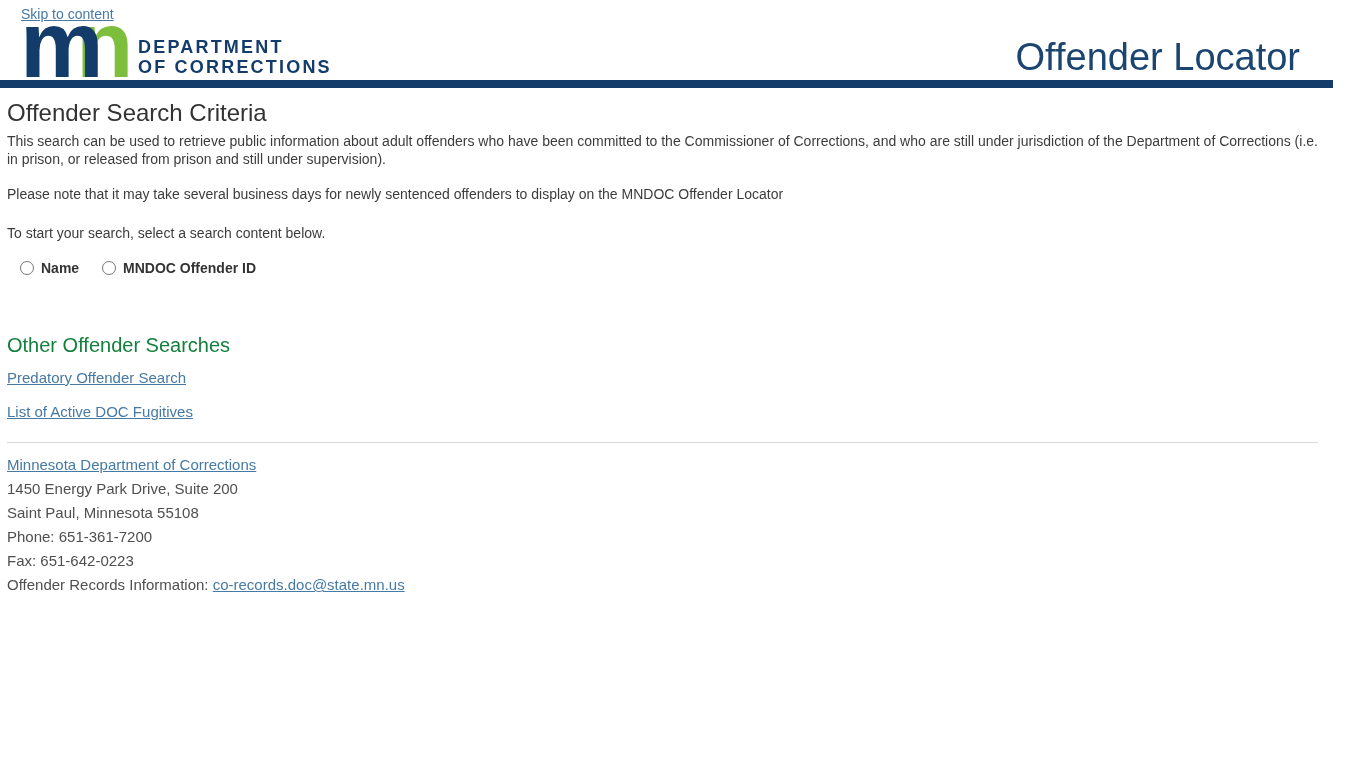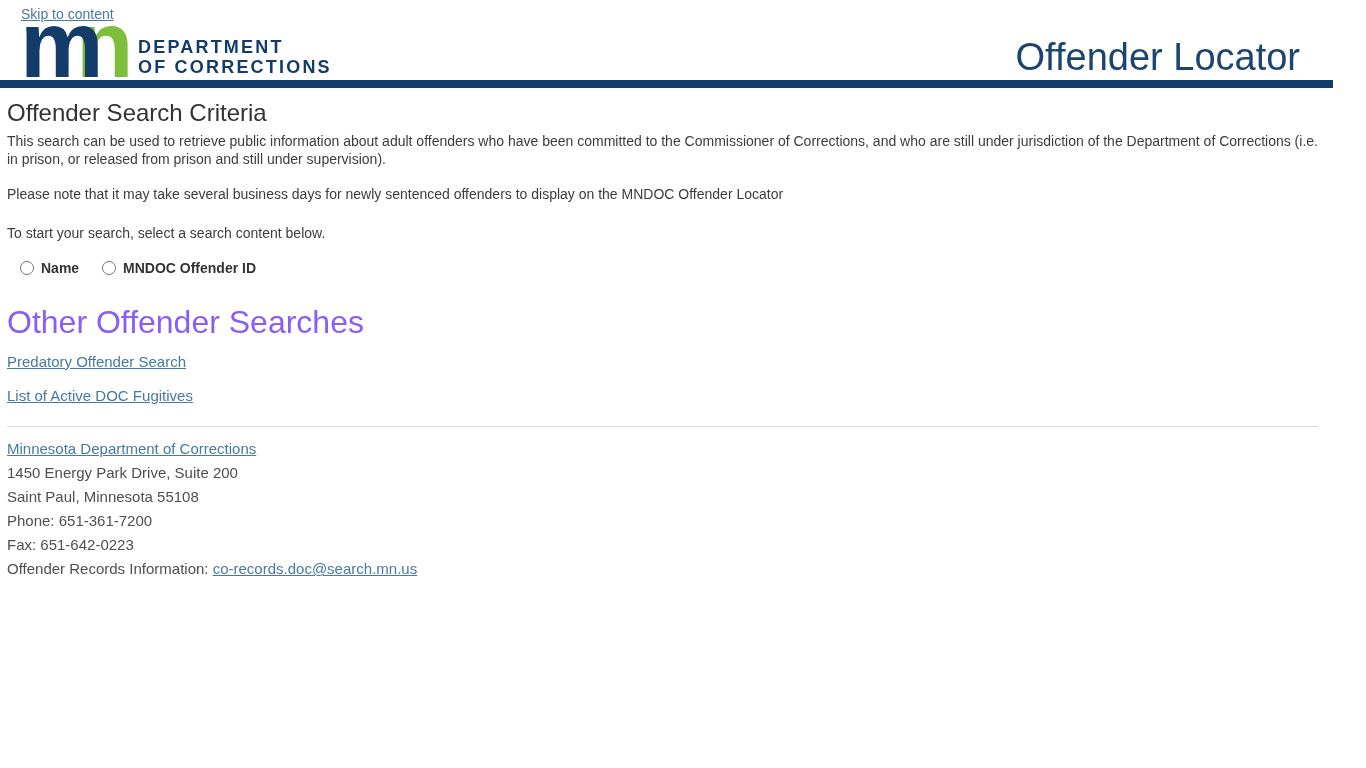--- a/index.html
+++ b/index.html
@@ -74,24 +74,24 @@
     margin: 0 7px 0 0;
     cursor: pointer;
   }
   .radio-option .radio-label {
     font-weight: bold;
     font-size: 14px;
     color: #333333;
   }
 
   h2.other-searches {
-    margin: 27px 0 10px 0;
-    font-size: 32px;
+    margin: 57px 0 10px 0;
+    font-size: 20px;
     font-weight: 400;
-    color: #8b5cf6;
+    color: #15803d;
   }
   p.search-link-row { margin: 0 0 13px 0; font-size: 15px; line-height: 1.45; }
 
   hr.footer-divider {
     border: none;
     border-top: 1px solid #d9d9d9;
     margin: 19px 0 0 0;
   }
 
   .footer { padding-top: 14px; font-size: 15px; color: #4f4f4f; }
@@ -155,18 +155,18 @@
 
     <div class="footer">
       <p class="spaced">
         <a href="#">Minnesota Department of Corrections</a>
       </p>
       <p>1450 Energy Park Drive, Suite 200</p>
       <p>Saint Paul, Minnesota 55108</p>
       <p>Phone: 651-361-7200</p>
       <p>Fax: 651-642-0223</p>
       <p class="spaced">
-        <span>Offender Records Information: </span><a href="#">co-records.doc@search.mn.us</a>
+        <span>Offender Records Information: </span><a href="#">co-records.doc@state.mn.us</a>
       </p>
     </div>
   </main>
 
 </div>
 
 </body></html>

